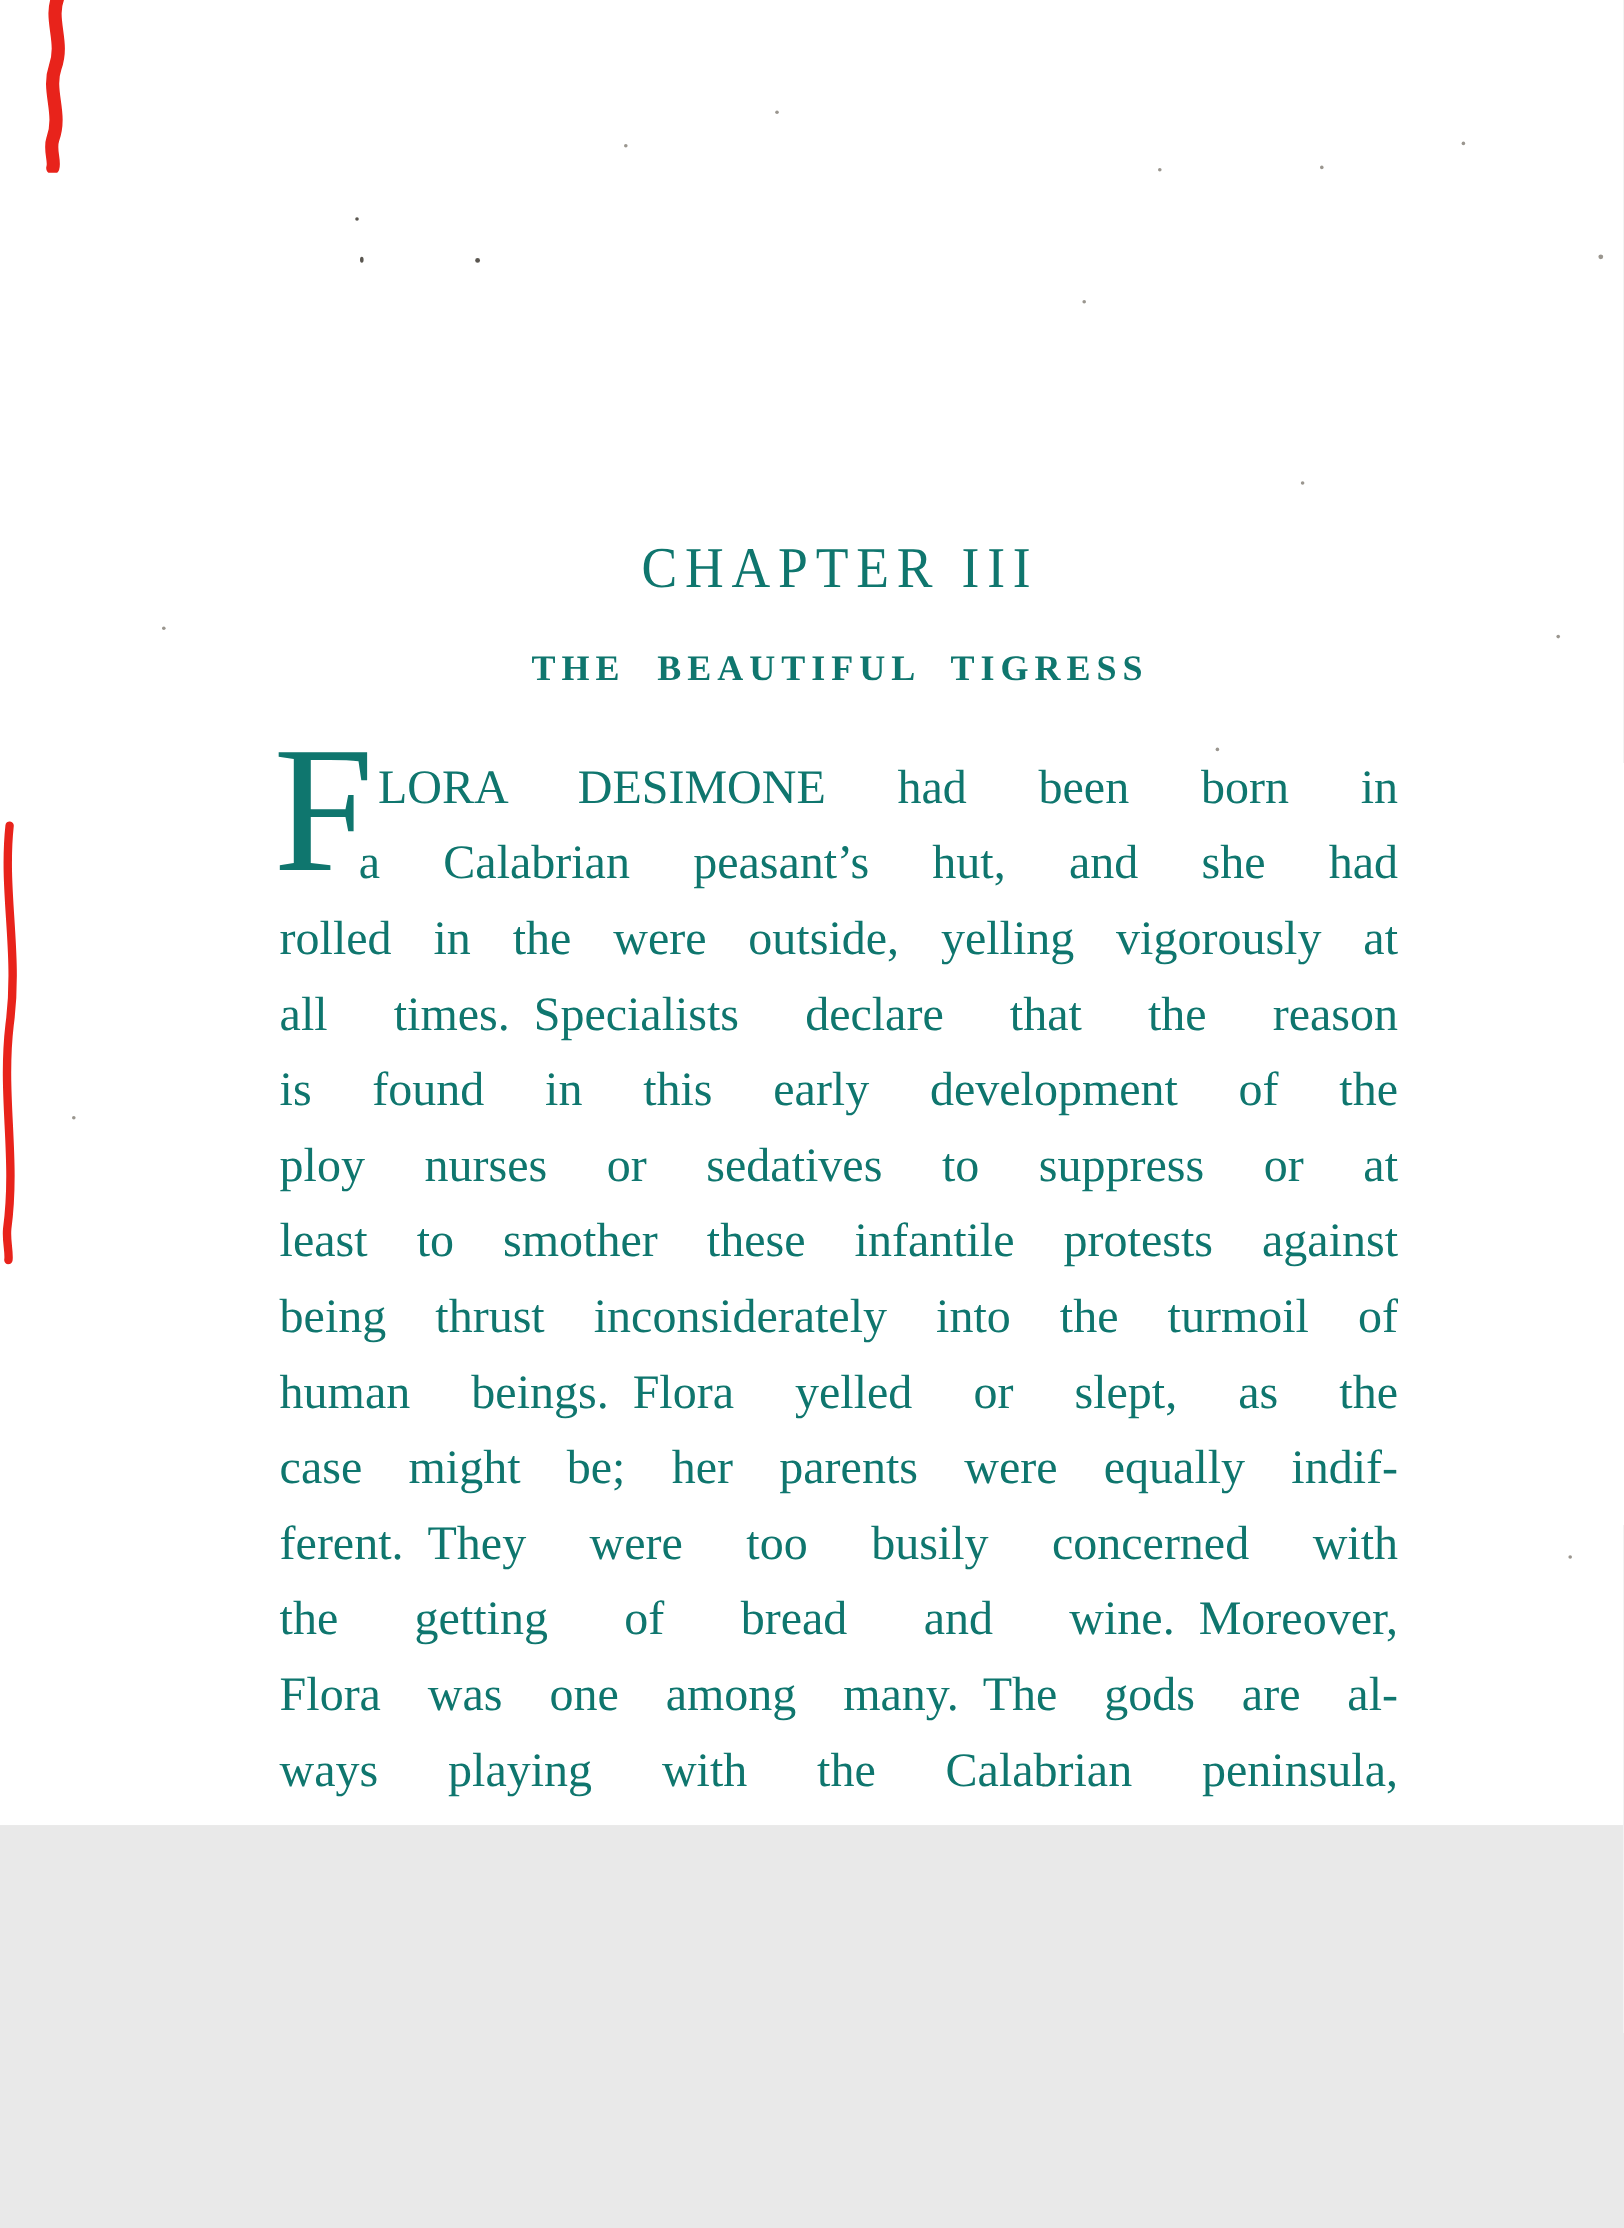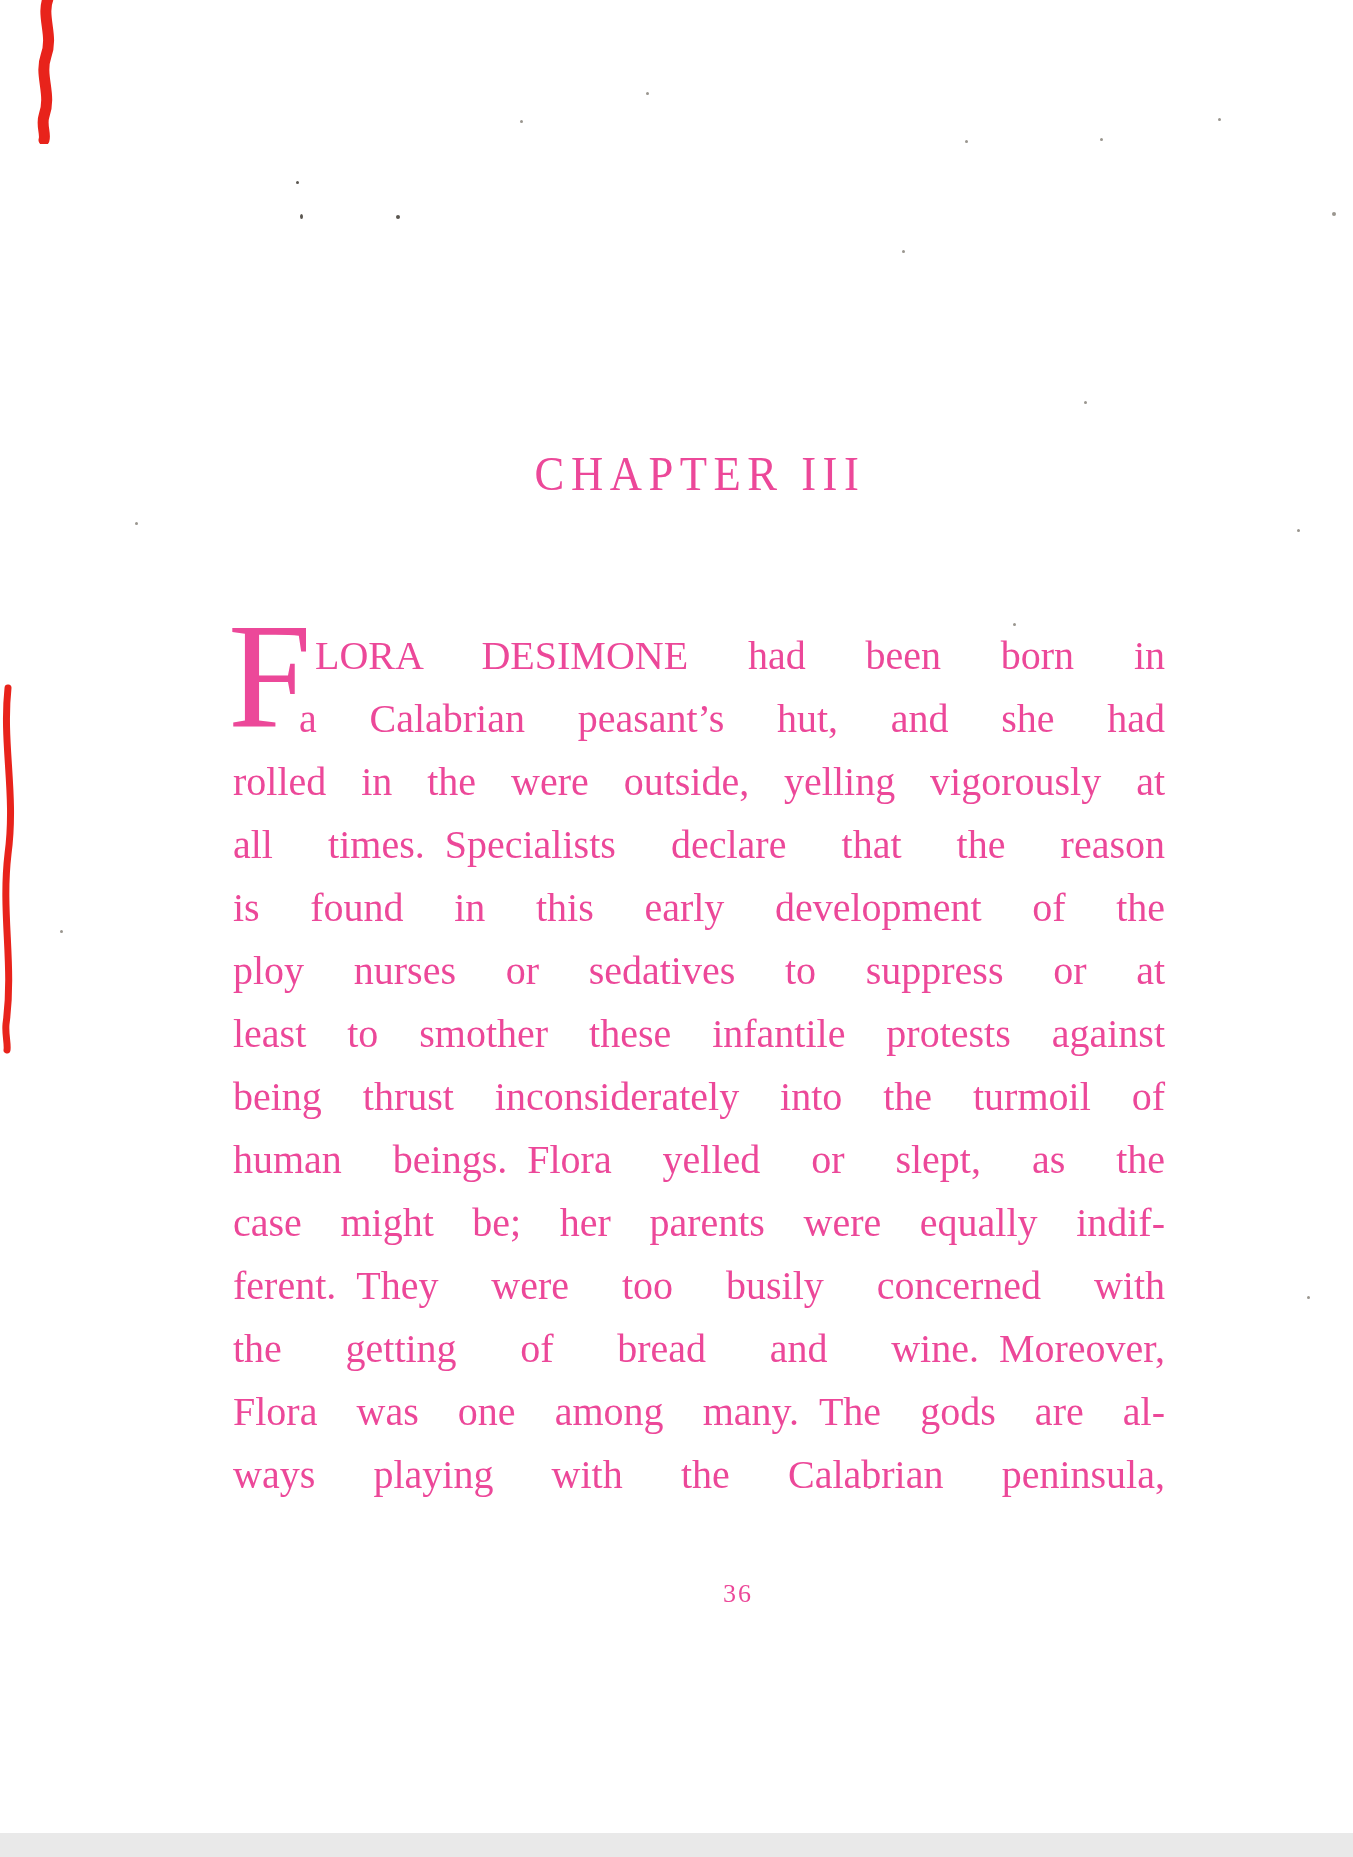--- a/index.html
+++ b/index.html
@@ -1,23 +1,23 @@
 <!DOCTYPE html>
 <html><head>
 <meta charset="utf-8">
 <style>
   html, body { margin: 0; padding: 0; background: #e9e9e9; }
   .page {
     position: relative;
     width: 1353px;
-    height: 1833px;
+    height: 1521px;
     background: #ffffff;
     overflow: hidden;
     font-family: "Liberation Serif", "DejaVu Serif", serif;
-    color: #ec4899;
+    color: #0f766e;
   }
 
   
   .chapter-title {
     position: absolute;
     left: 200px; top: 446px; width: 1000px;
     text-align: center;
     font-size: 48px;
     letter-spacing: 7px;
     font-weight: 500;
@@ -104,20 +104,21 @@
   <div class="speck light" style="left:1332px;top:212px; width:4px; height:4px;"></div>
   <div class="speck light" style="left:1084px;top:401px; width:3px; height:3px;"></div>
   <div class="speck light" style="left:1297px;top:529px; width:3px; height:3px;"></div>
   <div class="speck light" style="left:135px; top:522px; width:3px; height:3px;"></div>
   <div class="speck light" style="left:60px;  top:930px; width:3px; height:3px;"></div>
   <div class="speck light" style="left:1013px;top:623px; width:3px; height:3px;"></div>
   <div class="speck light" style="left:868px; top:1486px;width:3px; height:3px;"></div>
   <div class="speck light" style="left:1307px;top:1296px;width:3px; height:3px;"></div>
 
   <div class="chapter-title">CHAPTER III</div>
+  <div class="chapter-subtitle">THE BEAUTIFUL TIGRESS</div>
 
   <div class="drop-cap">F</div>
 
   <div class="body-block">
       <div class="body-line">LORA DESIMONE had been born in</div>
       <div class="body-line">a Calabrian peasant’s hut, and she had</div>
       <div class="body-line">rolled in the were outside, yelling vigorously at</div>
       <div class="body-line">all times. Specialists declare that the reason</div>
       <div class="body-line">is found in this early development of the</div>
       <div class="body-line">ploy nurses or sedatives to suppress or at</div>

